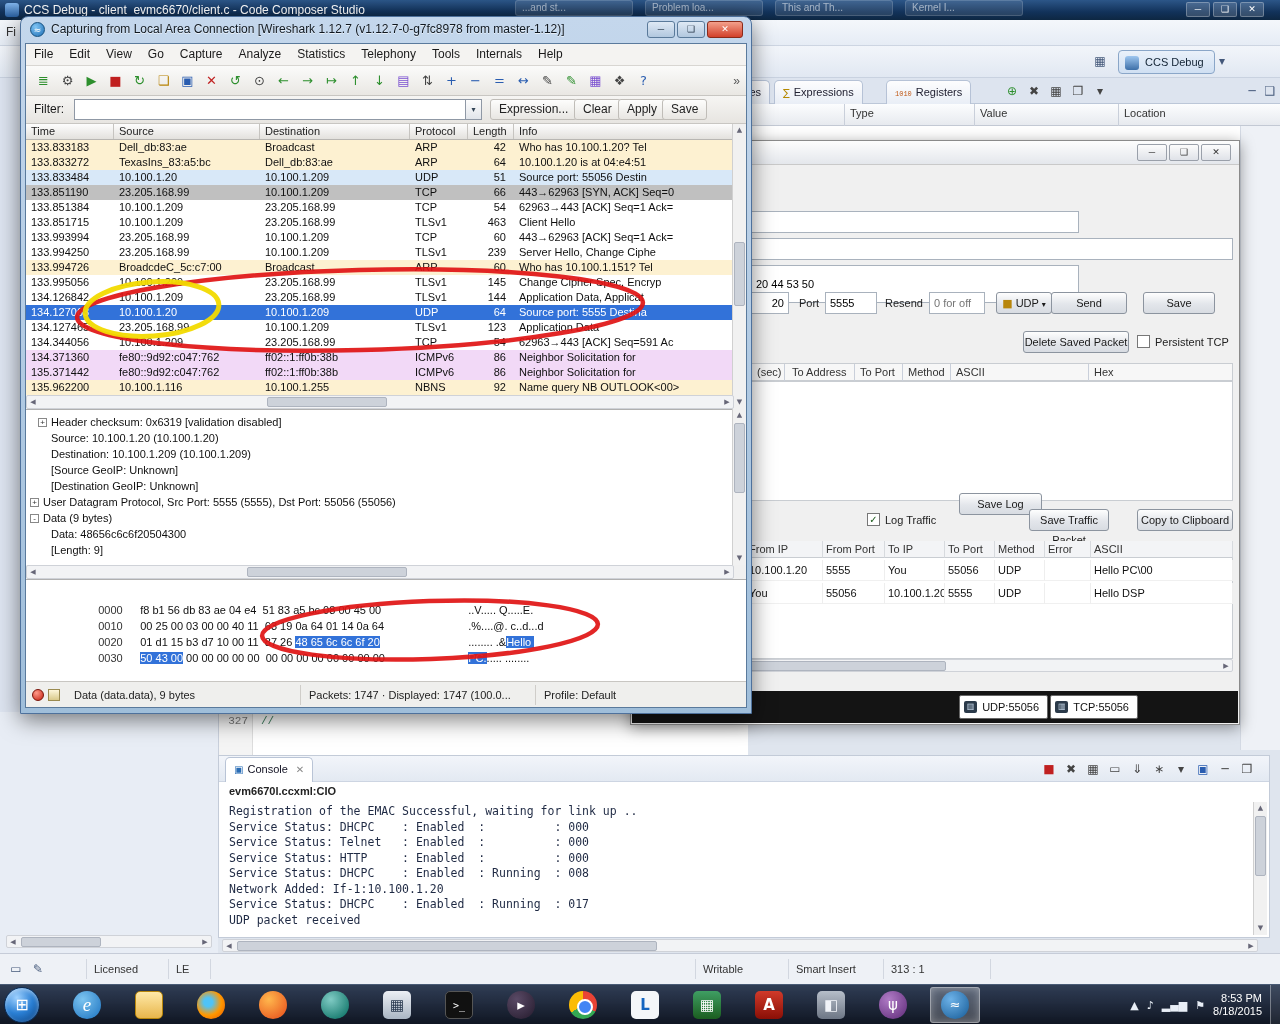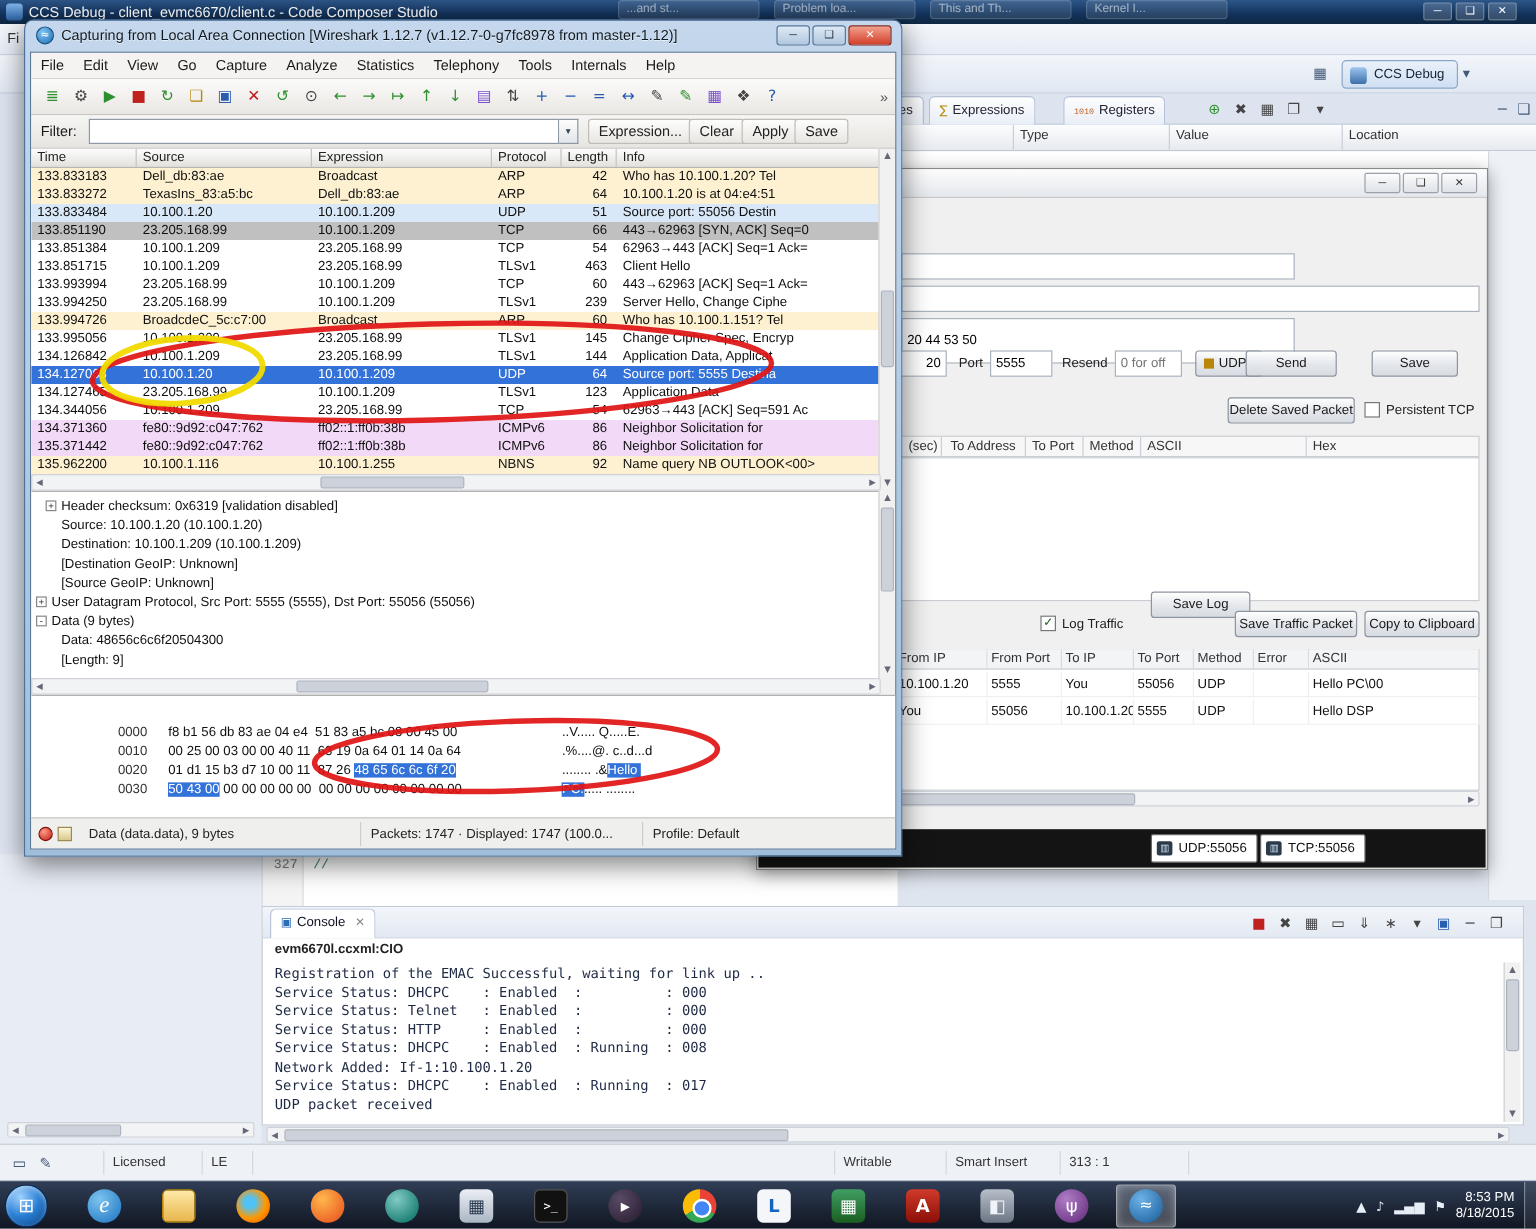--- a/index.html
+++ b/index.html
@@ -287,21 +287,21 @@
   <input class="inp" style="left: 120px; top: 70px; width: 328px; height: 22px;" value="">
   <input class="inp" style="left: 120px; top: 97px; width: 482px; height: 22px;" value="">
   <input class="inp mono" style="left: 120px; top: 124px; width: 328px; height: 38px;" value="20 44 53 50">
 
   <input class="inp" style="left: 60px; top: 151px; width: 98px; height: 22px; text-align: right;" value="20">
   <span class="lbl" style="left:168px;top:156px">Port</span>
   <input class="inp" style="left: 194px; top: 151px; width: 52px; height: 22px;" value="5555">
   <span class="lbl" style="left:254px;top:156px">Resend</span>
   <input class="inp" style="left: 298px; top: 151px; width: 56px; height: 22px;" placeholder="0 for off">
   <span class="btn" style="left:365px;top:151px;width:56px;height:22px;line-height:20px"><span style="color:#b8860b;font-family:'DejaVu Sans',sans-serif">■</span> <span>UDP</span> <span style="font-size:8px">▾</span></span>
-  <span class="btn" style="left:407px;top:151px;width:76px;height:22px;line-height:20px">Send</span>
+  <span class="btn" style="left:420px;top:151px;width:76px;height:22px;line-height:20px">Send</span>
   <span class="btn" style="left:512px;top:151px;width:72px;height:22px;line-height:20px">Save</span>
 
   <span class="btn" style="left:392px;top:190px;width:106px;height:22px;line-height:20px">Delete Saved Packet</span>
   <span class="chk" style="left:506px;top:194px"></span>
   <span class="lbl" style="left:524px;top:195px">Persistent TCP</span>
 
   <div class="ps-qhead" style="left:60px;top:222px;width:542px;height:18px">
     <span class="vline" style="left:58px;height:18px"></span>
     <span style="position:absolute;left:65px;top:2px">(sec)</span>
     <span class="vline" style="left:92px;height:18px"></span>
@@ -313,21 +313,21 @@
     <span class="vline" style="left:258px;height:18px"></span>
     <span style="position:absolute;left:264px;top:2px">ASCII</span>
     <span class="vline" style="left:396px;height:18px"></span>
     <span style="position:absolute;left:402px;top:2px">Hex</span>
   </div>
   <div class="ps-tblwrap" style="left:60px;top:240px;width:542px;height:120px;background:#fff"></div>
 
   <span class="chk" style="left:236px;top:372px">✓</span>
   <span class="lbl" style="left:254px;top:373px">Log Traffic</span>
   <span class="btn" style="left:328px;top:352px;width:83px;height:22px;line-height:20px">Save Log</span>
-  <span class="btn" style="left:398px;top:368px;width:102px;height:22px;line-height:20px">Save Traffic Packet</span>
+  <span class="btn" style="left:398px;top:368px;width:80px;height:22px;line-height:20px">Save Traffic Packet</span>
   <span class="btn" style="left:506px;top:368px;width:96px;height:22px;line-height:20px">Copy to Clipboard</span>
 
   <div class="ps-tblwrap" style="left:60px;top:400px;width:542px;height:118px;background:#fff"></div>
   <div class="ps-grid" style="position:absolute;left:115px;top:400px;width:487px">
 
   <span class="hc">From IP</span>
       <span class="hc">From Port</span>
       <span class="hc">To IP</span>
       <span class="hc">To Port</span>
       <span class="hc">Method</span>
@@ -431,21 +431,21 @@
       <span class="ws-fdrop">▾</span>
       <span class="flatbtn" style="left:464px">Expression...</span>
       <span class="flatbtn" style="left:548px">Clear</span>
       <span class="flatbtn" style="left:592px">Apply</span>
       <span class="flatbtn" style="left:636px">Save</span>
     </div>
 
     <div class="ws-colhead ws-grid">
       <span>Time</span>
       <span>Source</span>
-      <span>Expression</span>
+      <span>Destination</span>
       <span>Protocol</span>
       <span>Length</span>
       <span>Info</span>
     </div>
 
     <div class="plist">
 
         <div class="prow ws-grid r-arp">
           <span class="c-time">133.833183</span>
           <span class="c-src">Dell_db:83:ae</span>
@@ -619,25 +619,25 @@
 
         <div class="drow i1">
           <span class="expander"></span><span>Source: 10.100.1.20 (10.100.1.20)</span>
         </div>
 
         <div class="drow i1">
           <span class="expander"></span><span>Destination: 10.100.1.209 (10.100.1.209)</span>
         </div>
 
         <div class="drow i1">
+          <span class="expander"></span><span>[Source GeoIP: Unknown]</span>
+        </div>
+
+        <div class="drow i1">
           <span class="expander"></span><span>[Destination GeoIP: Unknown]</span>
-        </div>
-
-        <div class="drow i1">
-          <span class="expander"></span><span>[Source GeoIP: Unknown]</span>
         </div>
 
         <div class="drow i0">
           <span class="expander">+</span><span>User Datagram Protocol, Src Port: 5555 (5555), Dst Port: 55056 (55056)</span>
         </div>
 
         <div class="drow i0">
           <span class="expander">-</span><span>Data (9 bytes)</span>
         </div>
 

